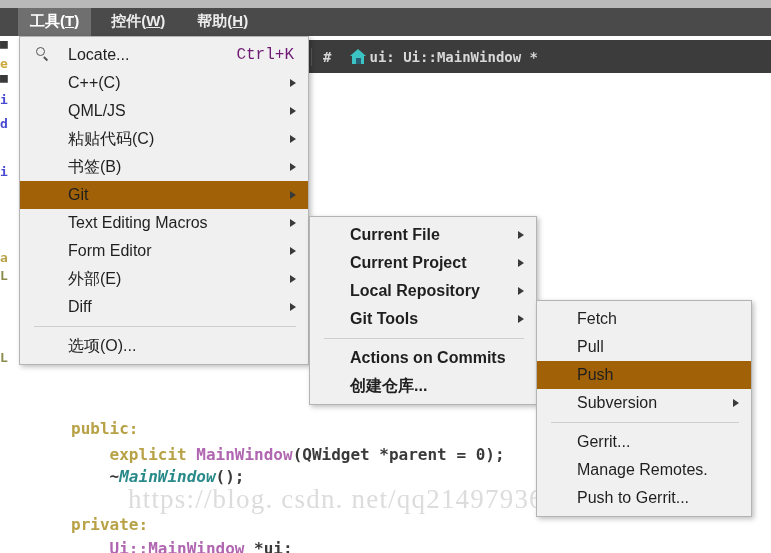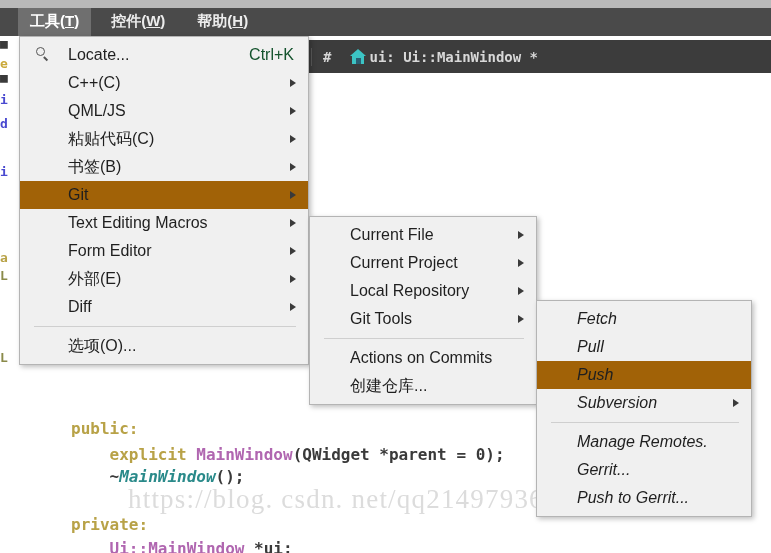--- a/index.html
+++ b/index.html
@@ -164,22 +164,23 @@
     white-space: nowrap;
     box-sizing: border-box;
   }
   .menu-row.selected {
     background: #a16207;
   }
   .menu-row .label { flex: 0 0 auto; }
   .menu-row .shortcut {
     position: absolute;
     right: 14px;
-    color: #14532d;
+    color: #701a75;
     font-size: 16px;
+    font-family: Liberation Mono, monospace;
   }
   .menu-row .arrow {
     position: absolute;
     right: 12px;
     width: 0; height: 0;
     border-top: 4px solid transparent;
     border-bottom: 4px solid transparent;
     border-left: 6px solid #3a3a3a;
   }
   .menu-sep {
@@ -211,25 +212,25 @@
   }
 
   
   #menu-tools {
     left: 19px; top: 36px;
     width: 290px;
   }
   #menu-git {
     left: 309px; top: 216px;
     width: 228px;
+    font-weight: bold;
   }
   #menu-remote {
     left: 536px; top: 300px;
     width: 216px;
-    font-style: italic;
   }
   #menu-remote .menu-row { padding-left: 40px; }
   #menu-git .menu-row { padding-left: 40px; }
 </style>
 </head>
 <body>
 
 <div id="screen">
 
   <div id="editor-bg">
@@ -373,23 +374,23 @@
       </div>
       <div class="menu-row selected">
         <span class="label">Push</span>
       </div>
       <div class="menu-row">
         <span class="label">Subversion</span>
         <span class="arrow"></span>
       </div>
       <div class="menu-sep"></div>
       <div class="menu-row">
+        <span class="label">Gerrit...</span>
+      </div>
+      <div class="menu-row">
         <span class="label">Manage Remotes.</span>
       </div>
       <div class="menu-row">
-        <span class="label">Gerrit...</span>
-      </div>
-      <div class="menu-row">
         <span class="label">Push to Gerrit...</span>
       </div>
     </div>
 
 </div>
 
 </body></html>

